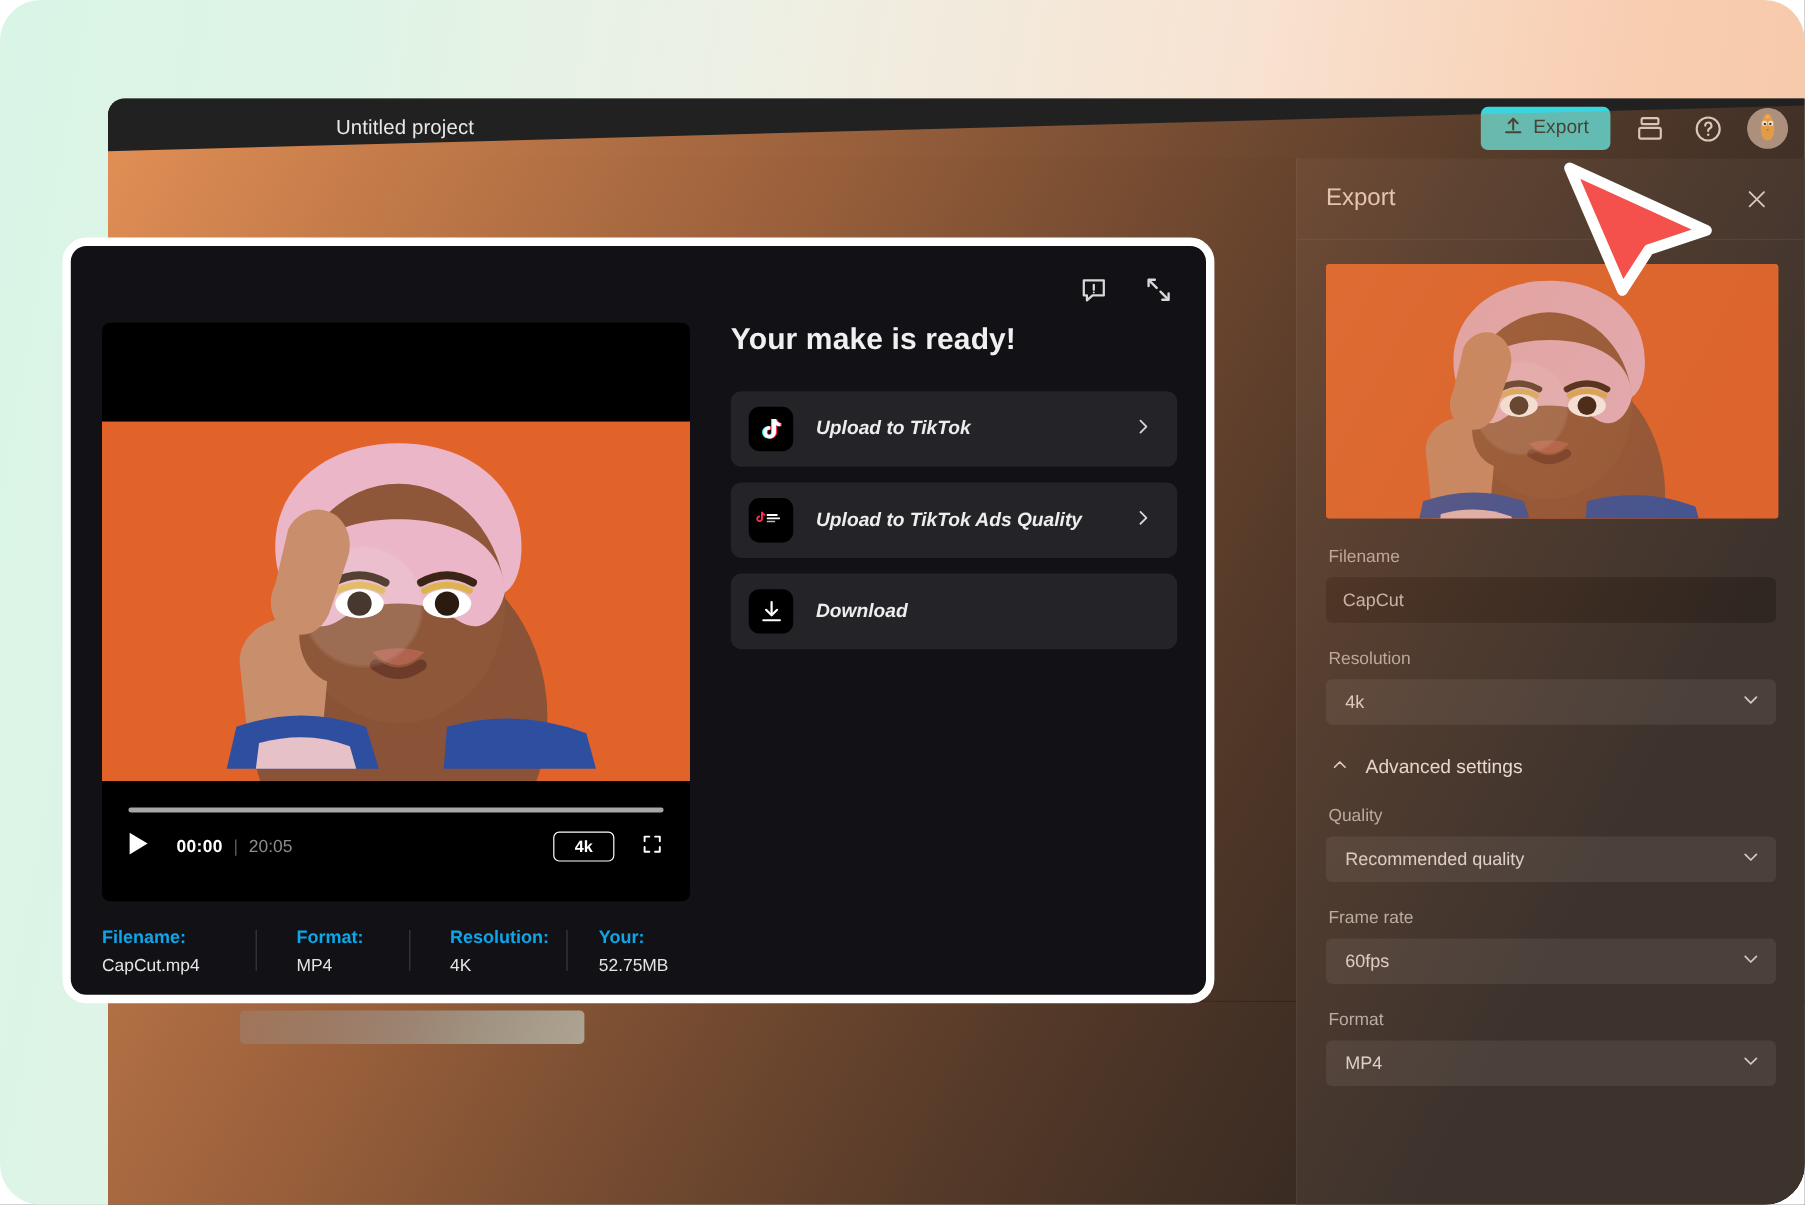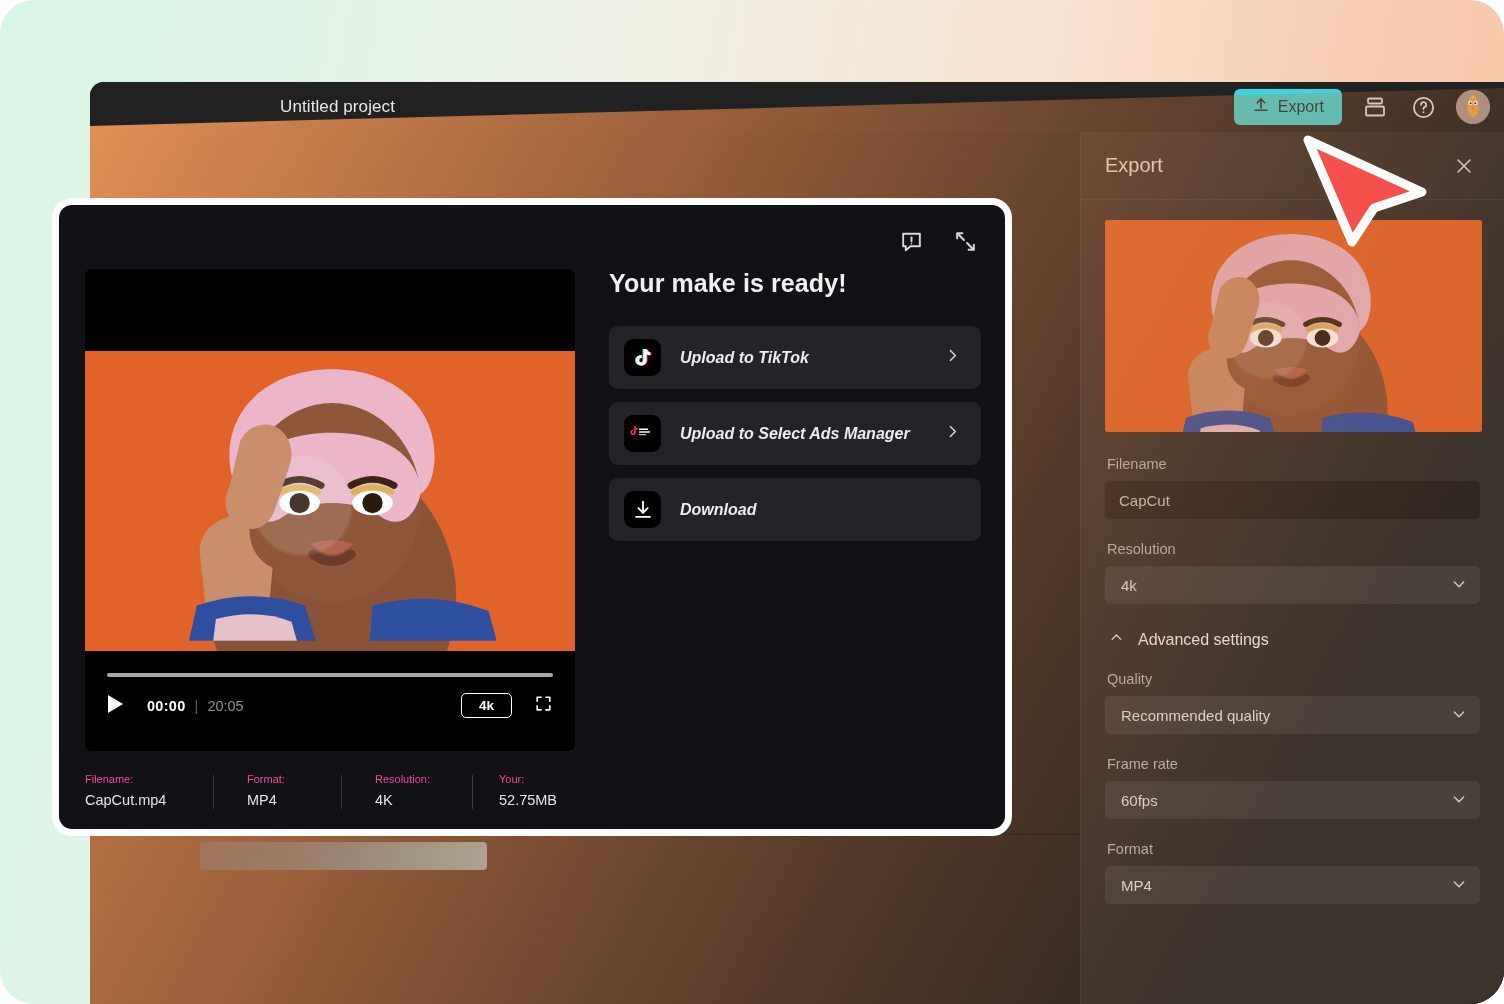--- a/index.html
+++ b/index.html
@@ -288,21 +288,21 @@
   #fullscreen-btn { margin-left: 22px; cursor: pointer; }
 
   #meta-row {
     position: absolute;
     left: 26px;
     top: 568px;
     display: flex;
     align-items: flex-start;
   }
   .meta-cell { position: relative; }
-  .meta-key { color: #ec4899; font-size: 11px; margin-bottom: 7px; }
+  .meta-key { color: #0ea5e9; font-size: 15px; margin-bottom: 7px; font-weight: bold; }
   .meta-val { color: #e4e4e4; font-size: 14.5px; }
   .meta-div {
     width: 1px; height: 34px; background: #3b3b3b;
     margin: 2px 0 0 0;
   }
 
   #modal-right {
     position: absolute;
     left: 550px;
     top: 64px;
@@ -636,21 +636,21 @@
       <div class="action-row">
         <span class="action-icon">
           <svg width="37" height="37" viewBox="0 0 37 37">
             <rect width="37" height="37" rx="9" fill="#000"></rect>
             <path d="M11.8 11.5c.25 1 .95 1.7 1.95 1.8v1.45c-.7.05-1.4-.15-1.95-.55v2.95c0 1.7-1.3 2.9-2.85 2.9-1.5 0-2.7-1.2-2.7-2.7 0-1.6 1.4-2.85 3-2.65v1.5c-.7-.2-1.45.25-1.45 1.1 0 .65.5 1.15 1.15 1.15.7 0 1.2-.5 1.2-1.3v-5.65z" fill="#fe2c55"></path>
             <rect x="15" y="13.4" width="9" height="1.5" rx=".4" fill="#fff"></rect>
             <rect x="15" y="16.2" width="11" height="1.5" rx=".4" fill="#fff"></rect>
             <rect x="15" y="19" width="7" height="1.3" rx=".4" fill="#bbb"></rect>
           </svg>
         </span>
-        <span class="action-label">Upload to Select Ads Manager</span>
+        <span class="action-label">Upload to TikTok Ads Quality</span>
         <span class="action-chev">
           <svg width="17" height="17" viewBox="0 0 24 24" fill="none" stroke="#d8d8d8" stroke-width="2.1" stroke-linecap="round" stroke-linejoin="round">
               <path d="M9 5l7 7-7 7"></path>
             </svg>
         </span>
       </div>
 
       <div class="action-row">
         <span class="action-icon">
           <svg width="22" height="22" viewBox="0 0 24 24" fill="none" stroke="#ffffff" stroke-width="2" stroke-linecap="round" stroke-linejoin="round">

